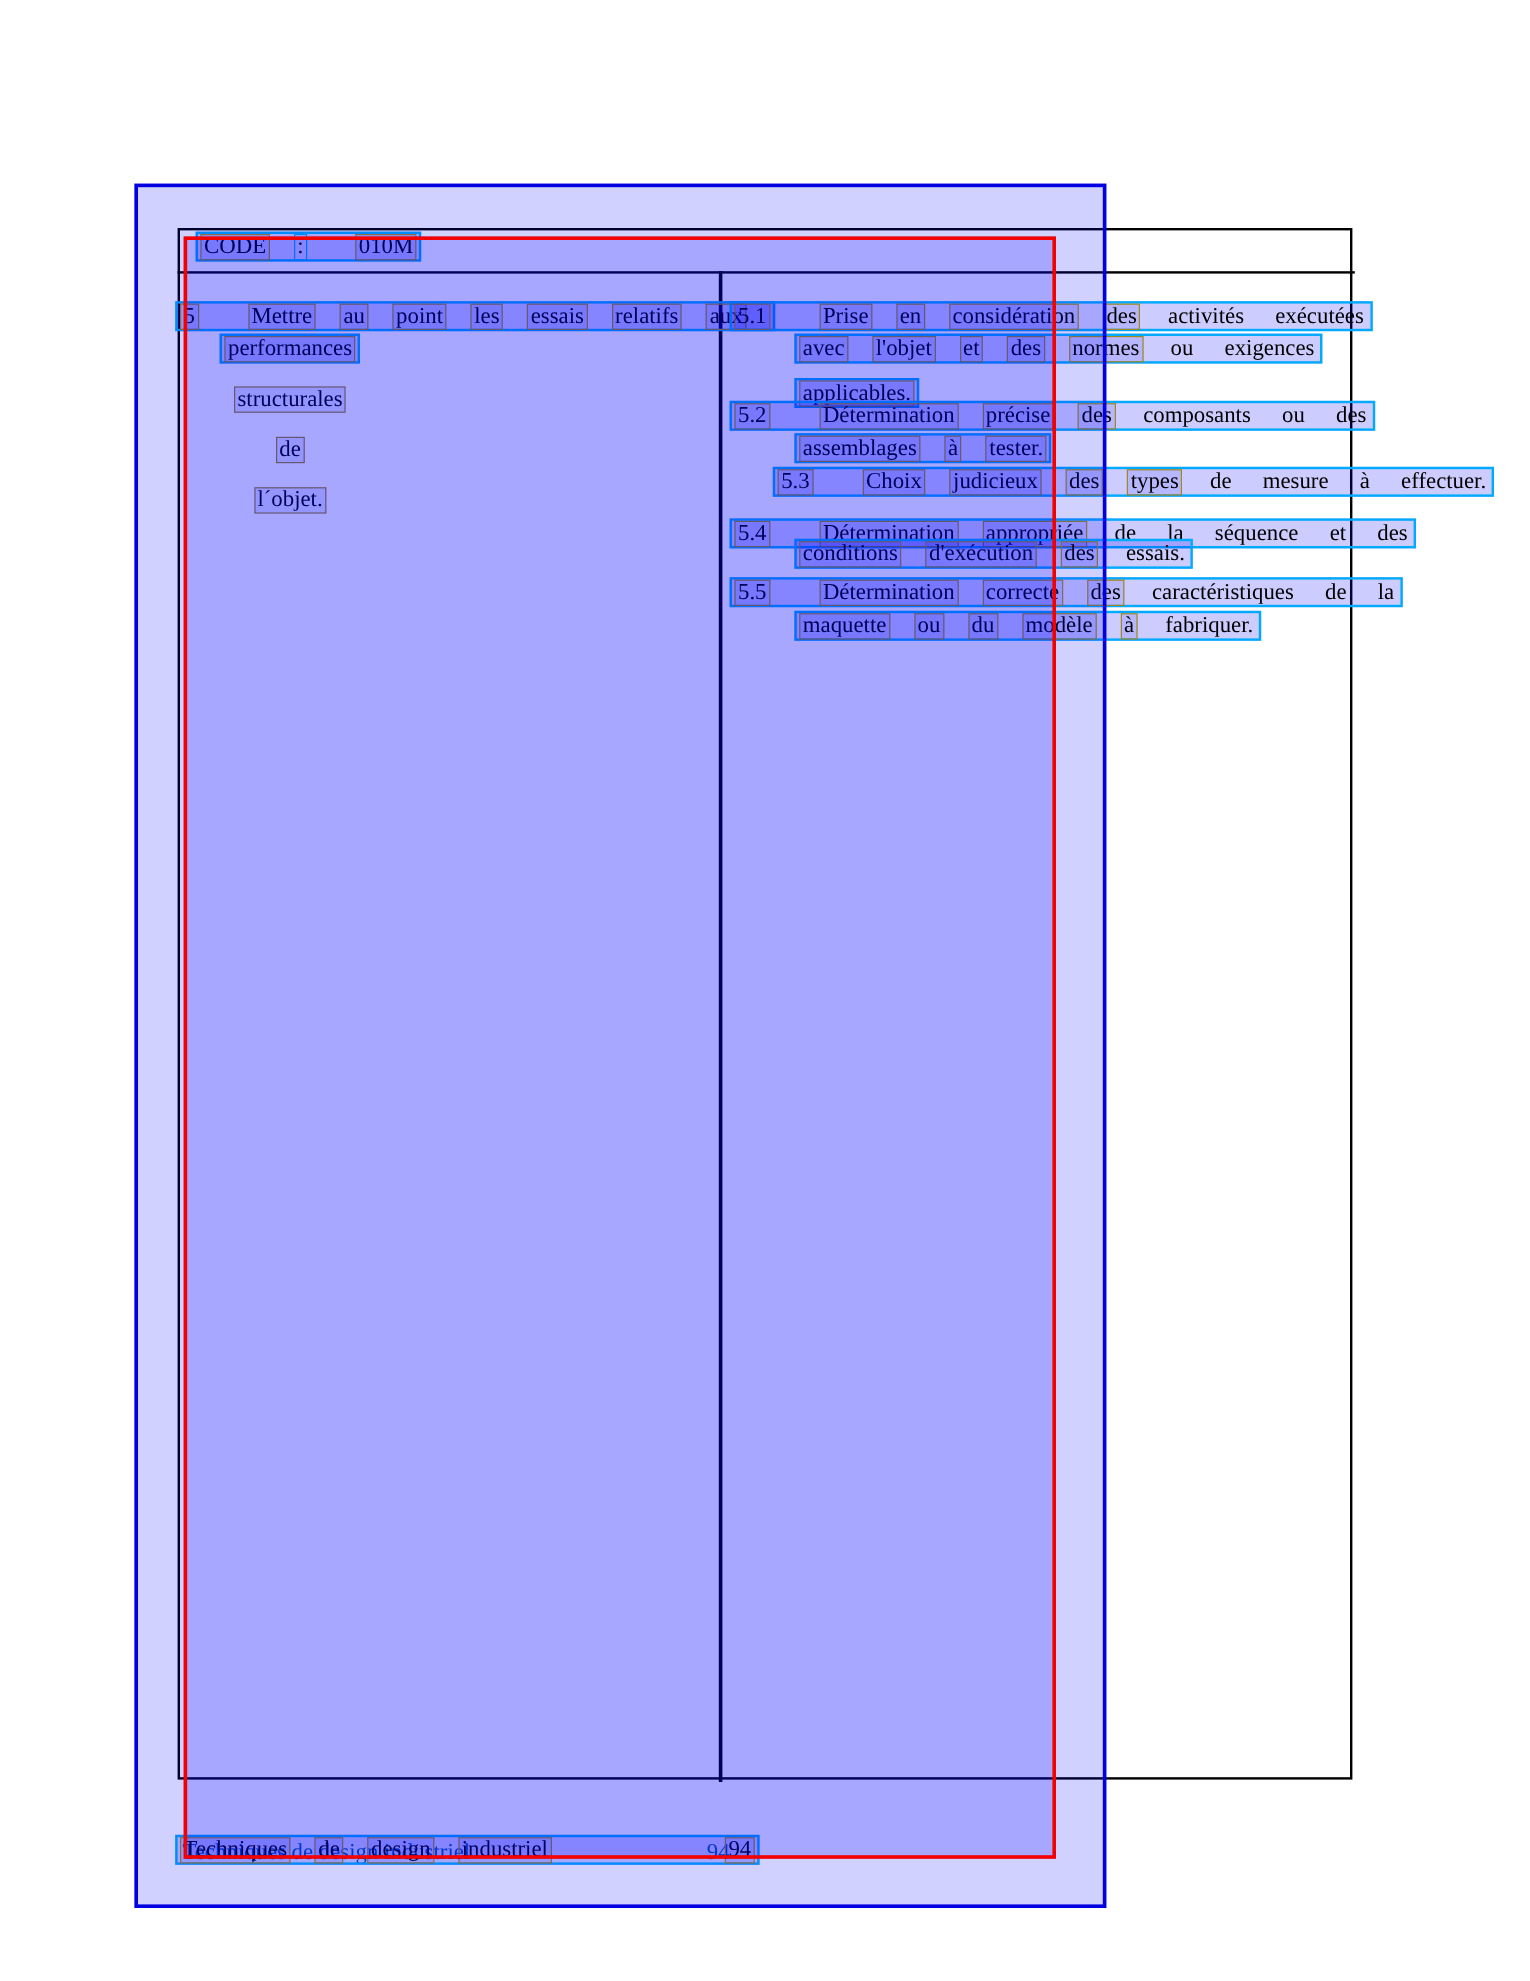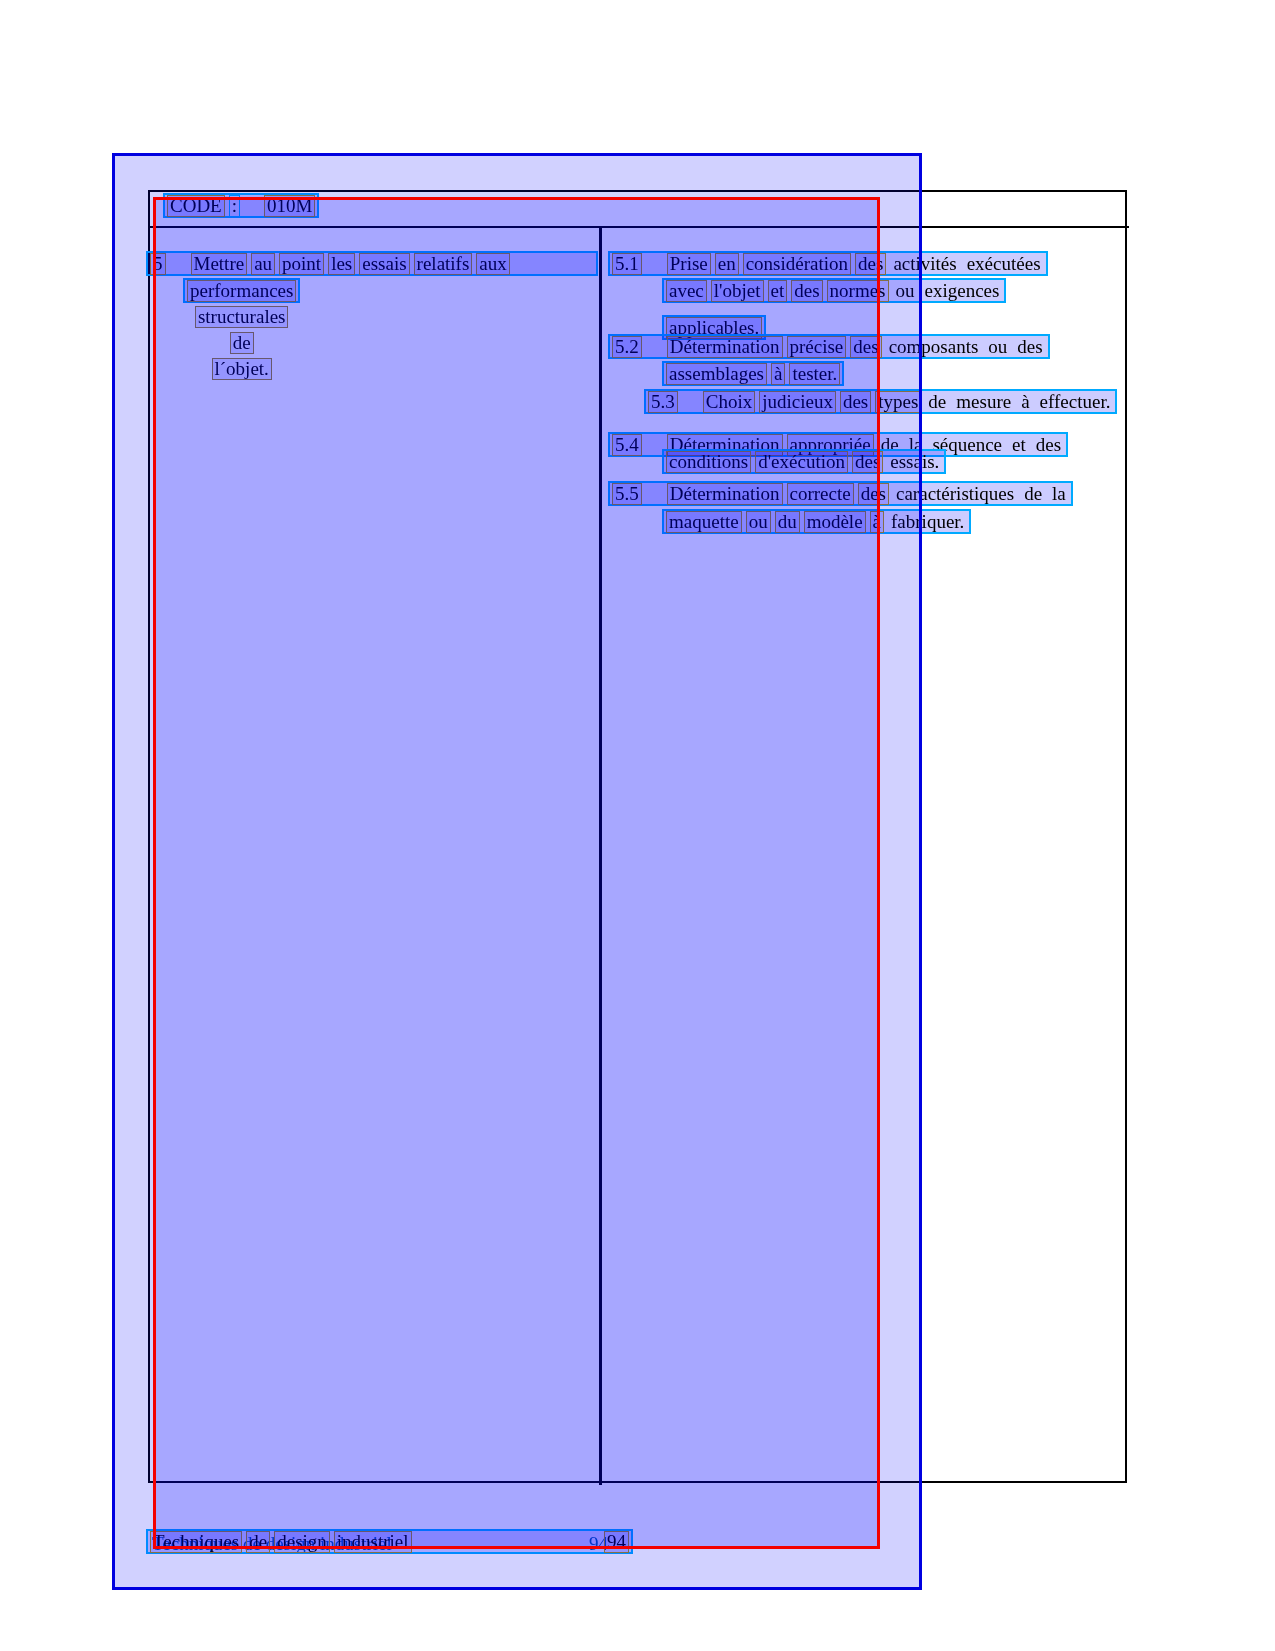--- a/index.html
+++ b/index.html
@@ -13,21 +13,21 @@
     border:2px solid #000;box-sizing:border-box;
   }
   .hline{position:absolute;left:148px;top:226px;width:981px;height:2px;background:#000;}
   .vline{position:absolute;left:599px;top:226px;width:3px;height:1259px;background:#000;}
   
   .ghost{position:absolute;font-size:19px;color:#0369a1;white-space:nowrap;}
   #ghost-footer{left:152px;top:1533px;}
   #ghost-page{left:589px;top:1533px;}
   
   .line-box{
-    position:absolute;display:flex;align-items:center;white-space:nowrap;gap:4px;
+    position:absolute;display:flex;align-items:center;white-space:nowrap;gap:20px;
     height:25px;box-sizing:border-box;padding:0 2px;
     background:rgba(0,0,255,0.20);border:2px solid #00aaff;
     font-size:19px;color:#000;
   }
   
   .word{
     background:rgba(0,0,255,0.10);
     border:1px solid transparent;padding:0 2px;line-height:20px;
   }
   .word.boxed{border-color:#a08820;}

